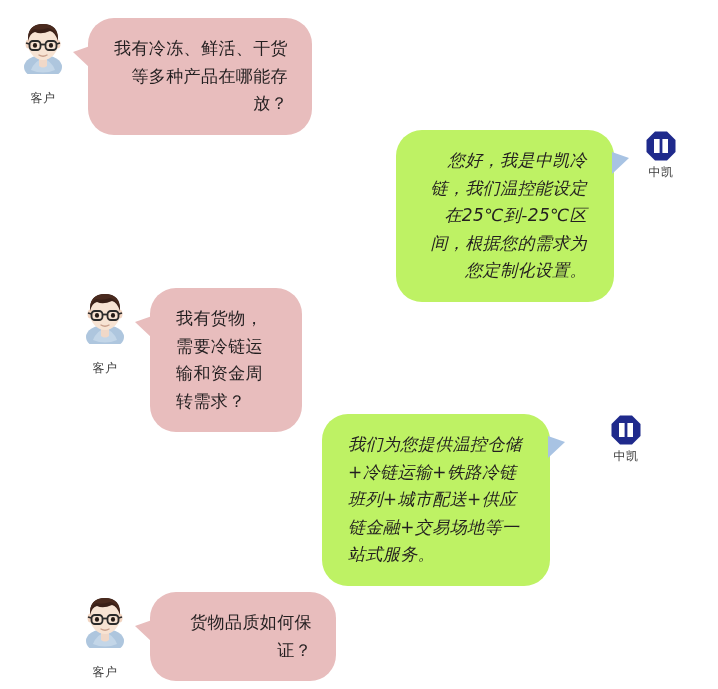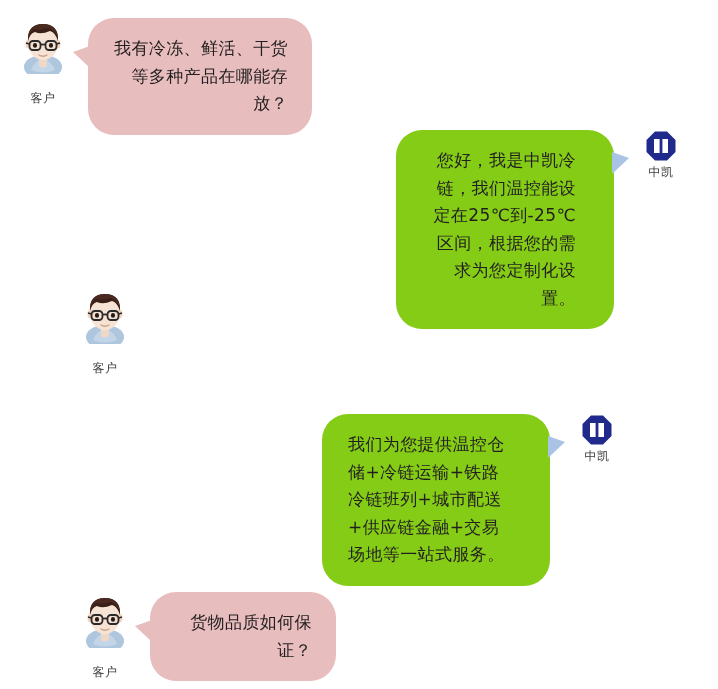--- a/index.html
+++ b/index.html
@@ -83,22 +83,23 @@
     line-height: 1.62;
     color: #231f20;
     letter-spacing: 0.4px;
     word-break: break-all;
   }
   .bubble-pink {
     background: #e8bdbd;
     padding: 17px 24px 17px 26px;
   }
   .bubble-blue {
-    background: #84cc16;
-    padding: 17px 38px 17px 26px;
+    background: #bef264;
+    padding: 17px 27px 17px 26px;
+    font-style: italic;
   }
 
   
   .bubble-pink::before {
     content: "";
     position: absolute;
     left: -15px;
     top: 28px;
     width: 0;
     height: 0;
@@ -119,21 +120,21 @@
     border-color: transparent transparent transparent #a8c3e3;
   }
 
   .txt-center { text-align: right; }
   .txt-left   { text-align: left; }
 
   
   #row-1 { left: 14px;  top: 18px;  }
   #row-2 { left: 396px; top: 130px; }
   #row-3 { left: 76px;  top: 288px; }
-  #row-4 { left: 322px; top: 414px; }
+  #row-4 { left: 322px; top: 414px; gap: 29px; }
   #row-5 { left: 76px;  top: 592px; }
 
   #bubble-1 { width: 224px; margin-left: 16px; }
   #bubble-2 { width: 218px; margin-right: 18px; }
   #bubble-3 { width: 152px; margin-left: 16px; }
   #bubble-4 { width: 228px; margin-right: 18px; }
   #bubble-5 { width: 186px; margin-left: 16px; }
 </style>
 </head>
 <body>
@@ -212,20 +213,23 @@
             <line x1="39.5" y1="26" x2="43" y2="25"></line>
           </g>
           <ellipse cx="18" cy="27.4" rx="2.1" ry="2.4" fill="#241a16"></ellipse>
           <ellipse cx="34" cy="27.4" rx="2.1" ry="2.4" fill="#241a16"></ellipse>
           <path d="M22 37 q4 2.5 8 0" stroke="#c9a08c" stroke-width="1.4" fill="none" stroke-linecap="round"></path>
         </svg>
       </div>
       <div class="avatar-label">客户</div>
     </div>
 
+    <div class="bubble bubble-pink txt-left" id="bubble-3">
+      <span>我有货物，需要冷链运输和资金周转需求？</span>
+    </div>
   </div>
 
   <div class="msg-row" id="row-4">
 
     <div class="bubble bubble-blue txt-left" id="bubble-4">
       <span>我们为您提供温控仓储+冷链运输+铁路冷链班列+城市配送+供应链金融+交易场地等一站式服务。</span>
     </div>
 
     <div class="logo-block">
       <div class="logo-art">

